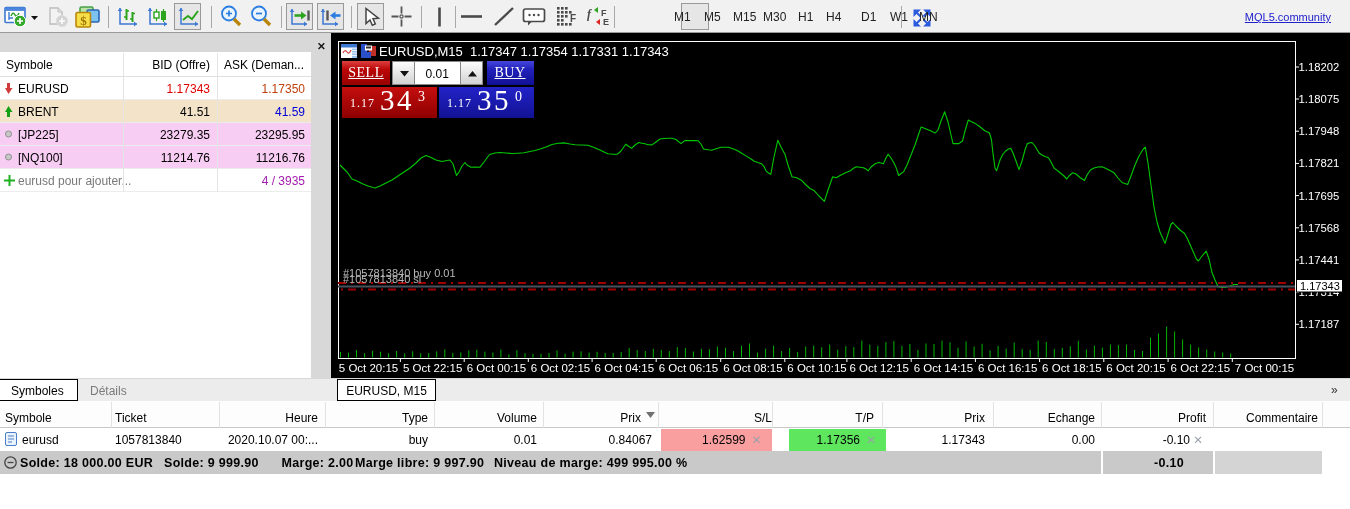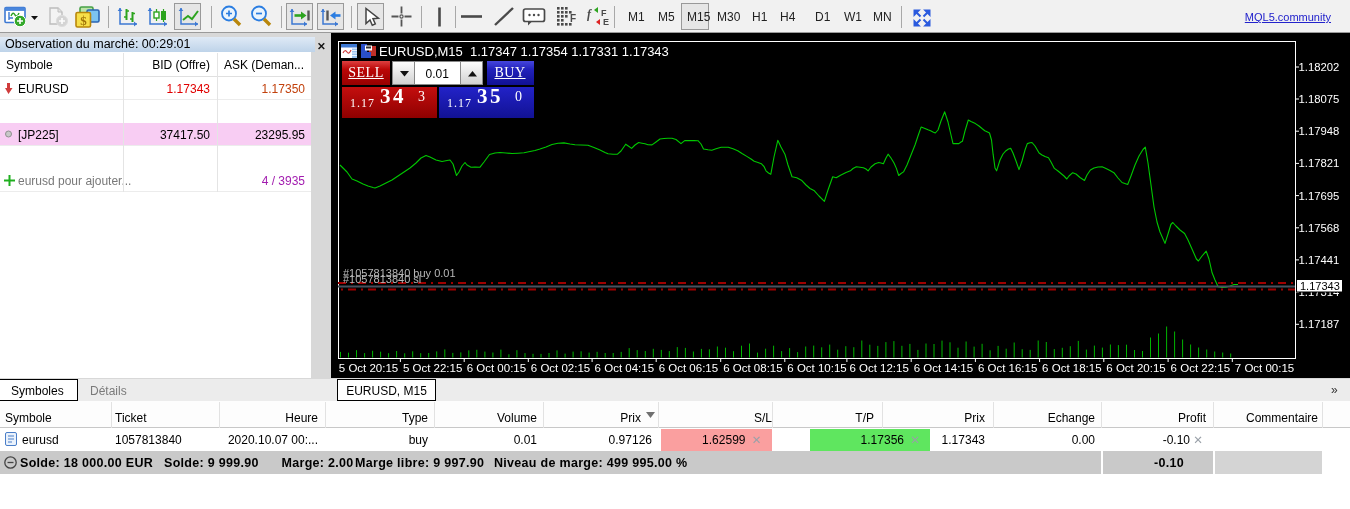--- a/index.html
+++ b/index.html
@@ -1,21 +1,21 @@
 <!DOCTYPE html>
 <html><head><meta charset="utf-8">
 <style>
 * { margin:0; padding:0; box-sizing:border-box; }
 html,body { width:1350px; height:509px; overflow:hidden; background:#fff;
   font-family:"Liberation Sans",sans-serif; font-size:12px; color:#000; position:relative; }
 .toolbar { position:absolute; left:0; top:0; width:1350px; height:33px;
   background:#f1f1f1; border-bottom:1px solid #9a9a9a; }
 .tbox { position:absolute; top:3px; height:27px; background:#e6e6e6;
   border:1px solid #999; }
-.tf { position:absolute; top:10px; font-size:12px; color:#222; }
+.tf { position:absolute; top:10px; font-size:12px; color:#222;margin-left:46px; }
 .mql { position:absolute; right:19px; top:11px; color:#2222cc; text-decoration:underline; font-size:11px; }
 .leftpanel { position:absolute; left:0; top:33px; width:331px; height:345px; background:#d8d8d8; }
 .mwtitle { position:absolute; left:0; top:4px; width:315px; height:15px;
   background:linear-gradient(#dfeaf6,#bed3e9); padding:0 0 0 5px; font-size:12.5px; }
 .mwx { position:absolute; left:317px; top:7px; font-size:10.5px; font-weight:bold; color:#111; }
 .mwhead { position:absolute; left:0; top:20px; width:311px; height:24px; border-bottom:1px solid #e0e0e0; }
 .mwhead span { top:5px; }
 .mwrow { position:absolute; left:0; width:311px; height:23px; border-bottom:1px solid #ececec; }
 .sym { position:absolute; left:18px; top:5px; }
 .r { position:absolute; top:5px; text-align:right; }
@@ -27,21 +27,21 @@
 .sellbtn { left:342px; background:linear-gradient(#dd4040 0%,#bb0707 35%,#980000 100%); text-decoration:underline; }
 .buybtn { left:486.5px; width:47px; background:linear-gradient(#4646dd 0%,#2222bb 35%,#101095 100%); text-decoration:underline; }
 .spindn,.spinup { position:absolute; top:61px; width:23px; height:24px;
   background:linear-gradient(#fcfcfc,#d2d2d2); border:1px solid #888; text-align:center; }
 .spindn { left:391.5px; } .spinup { left:460px; }
 .spinval { position:absolute; left:414.5px; top:61px; width:45.5px; height:24px; background:#fff;
   border-top:1px solid #888; border-bottom:1px solid #888; text-align:center; padding-top:5px; font-size:12px; }
 .pricebox { position:absolute; top:87px; width:95px; height:31px; color:#fff;
   font-family:"Liberation Serif",serif; }
 .p1 { position:absolute; left:8px; top:10px; font-size:12px; letter-spacing:1px; line-height:1; }
-.p2 { position:absolute; left:38px; top:-1.5px; font-size:21px; line-height:1; letter-spacing:2.5px;font-weight:bold; }
+.p2 { position:absolute; left:38px; top:-1.5px; font-size:29px; line-height:1; letter-spacing:2.5px; }
 .p3 { position:absolute; left:76px; top:2.5px; font-size:14px; line-height:1; }
 .ax { font-size:11.3px; fill:#fff; font-family:"Liberation Sans",sans-serif; }
 .axt { font-size:11.5px; fill:#fff; font-family:"Liberation Sans",sans-serif; }
 .axb { font-size:11px; fill:#000; font-family:"Liberation Sans",sans-serif; }
 .ord { font-size:11px; fill:#b8b8b8; font-family:"Liberation Sans",sans-serif; }
 .tabrow { position:absolute; left:0; top:378px; width:1350px; height:23px; background:#ececec; border-top:1px solid #d8d8d8; }
 .tab1 { position:absolute; left:0; top:0px; width:78px; height:22px; background:#fff;
   border:1.5px solid #000; border-left:none; padding:3.5px 0 0 11px; }
 .tab2 { position:absolute; left:337px; top:0px; width:99px; height:22px; background:#fff;
   border:1px solid #000; text-align:center; padding-top:4px; }
@@ -220,42 +220,57 @@
     <div class="tf" style="left:717px">M30</div>
 <div class="tf" style="left:752px">H1</div>
     <div class="tf" style="left:780px">H4</div>
 <div class="tf" style="left:815px">D1</div>
     <div class="tf" style="left:844px">W1</div>
 <div class="tf" style="left:873px">MN</div>
 <a class="mql">MQL5.community</a>
 </div>
 <div class="leftpanel">
 <div style="position:absolute;left:0;top:19px;width:311px;height:326px;background:#fff"></div>
-<div class="mwtitle">Observation du marché: 00:29:01</div>
 <div class="mwx">✕</div>
 <div class="mwhead">
       <span style="position:absolute;left:6px">Symbole</span>
 <span class="r" style="right:101px">BID (Offre)</span>
 <span style="position:absolute;left:224px">ASK (Deman...</span>
     </div>
 <div class="mwrow" style="top:44px">
   <svg width="10" height="11" style="position:absolute;left:4px;top:6px">
         <path d="M3 0 h3 v5 h2.5 L4.5 11 L1 5 h2 z" fill="#d03c3c"></path>
       </svg>
   <span class="sym">EURUSD</span>
       <span class="r" style="right:101px;color:#e00000">1.17343</span>
       <span class="r" style="right:6px;color:#c2410c">1.17350</span>
     </div>
+<div class="mwrow" style="top:67px;background:#f2e3c9">
+  <svg width="10" height="11" style="position:absolute;left:4px;top:6px">
+        <path d="M3 11 h3 V6 h2.5 L4.5 0 L1 6 h2 z" fill="#16a016"></path>
+      </svg>
+  <span class="sym">BRENT</span>
+      <span class="r" style="right:101px">41.51</span>
+      <span class="r" style="right:6px;color:#0000d8">41.59</span>
+    </div>
 <div class="mwrow" style="top:90px;background:#f8cdf3">
   <svg width="10" height="11" style="position:absolute;left:4px;top:7px">
         <circle cx="4.5" cy="4" r="3" fill="#c8c8c8" stroke="#909090"></circle>
       </svg>
   <span class="sym">[JP225]</span>
-      <span class="r" style="right:101px">37417.50</span>
+      <span class="r" style="right:101px">23279.35</span>
       <span class="r" style="right:6px">23295.95</span>
+    </div>
+<div class="mwrow" style="top:113px;background:#f8cdf3">
+  <svg width="10" height="11" style="position:absolute;left:4px;top:7px">
+        <circle cx="4.5" cy="4" r="3" fill="#c8c8c8" stroke="#909090"></circle>
+      </svg>
+  <span class="sym">[NQ100]</span>
+      <span class="r" style="right:101px">11214.76</span>
+      <span class="r" style="right:6px">11216.76</span>
     </div>
 <div class="mwrow" style="top:136px;color:#787878">
   <svg width="11" height="11" style="position:absolute;left:4px;top:6px">
         <path d="M4.5 0 h2 v4.5 H11 v2 H6.5 V11 h-2 V6.5 H0 v-2 h4.5 z" fill="#1faf1f"></path>
       </svg>
   <span class="sym" style="color:#787878">eurusd pour ajouter...</span>
       <span class="r" style="right:6px;color:#a21caf">4 / 3935</span>
     </div>
 <div style="position:absolute;left:123px;top:20px;width:1px;height:139px;background:#e4e4e4"></div>
 <div style="position:absolute;left:217px;top:20px;width:1px;height:139px;background:#e4e4e4"></div>
@@ -511,26 +526,26 @@
 <div class="trow">
  <svg width="12" height="14" style="position:absolute;left:5px;top:4px">
       <rect x="0.5" y="0.5" width="11" height="13" rx="1.5" fill="#eaf2fc" stroke="#4a7ec8"></rect>
       <path d="M3 4 h6 M3 7 h6 M3 10 h4" stroke="#4a7ec8"></path>
     </svg>
  <span style="position:absolute;left:22px">eurusd</span>
  <span style="position:absolute;left:115px">1057813840</span>
  <span class="r" style="right:1032px">2020.10.07 00:...</span>
  <span class="r" style="right:922px">buy</span>
  <span class="r" style="right:813px">0.01</span>
- <span class="r" style="right:698px">0.97126</span>
+ <span class="r" style="right:698px">0.84067</span>
  <div class="cell" style="left:660.5px;width:111px;background:#fa9f9f">
       <span class="r" style="right:26px">1.62599</span>
       <span class="xx" style="right:10px">✕</span>
     </div>
- <div class="cell" style="left:810px;width:120px;background:#5fe65f">
+ <div class="cell" style="left:789px;width:97px;background:#5fe65f">
       <span class="r" style="right:26px">1.17356</span>
       <span class="xx" style="right:10px">✕</span>
     </div>
  <span class="r" style="right:365px">1.17343</span>
  <span class="r" style="right:255px">0.00</span>
  <span class="r" style="right:160px">-0.10</span>
  <span class="xx" style="right:147px">✕</span>
 </div>
 <div class="srow">
  <svg width="13" height="13" style="position:absolute;left:4px;top:5px">

